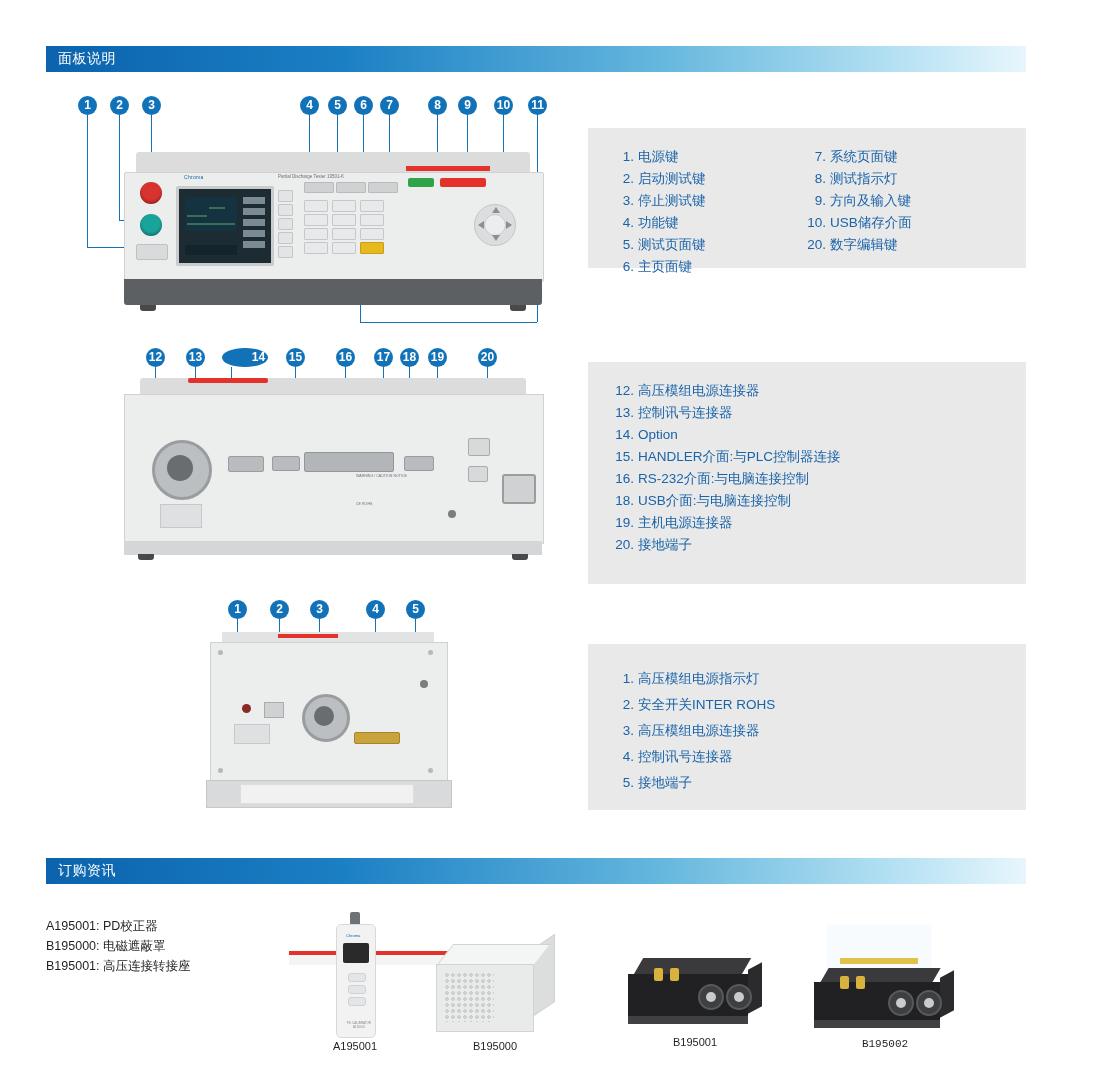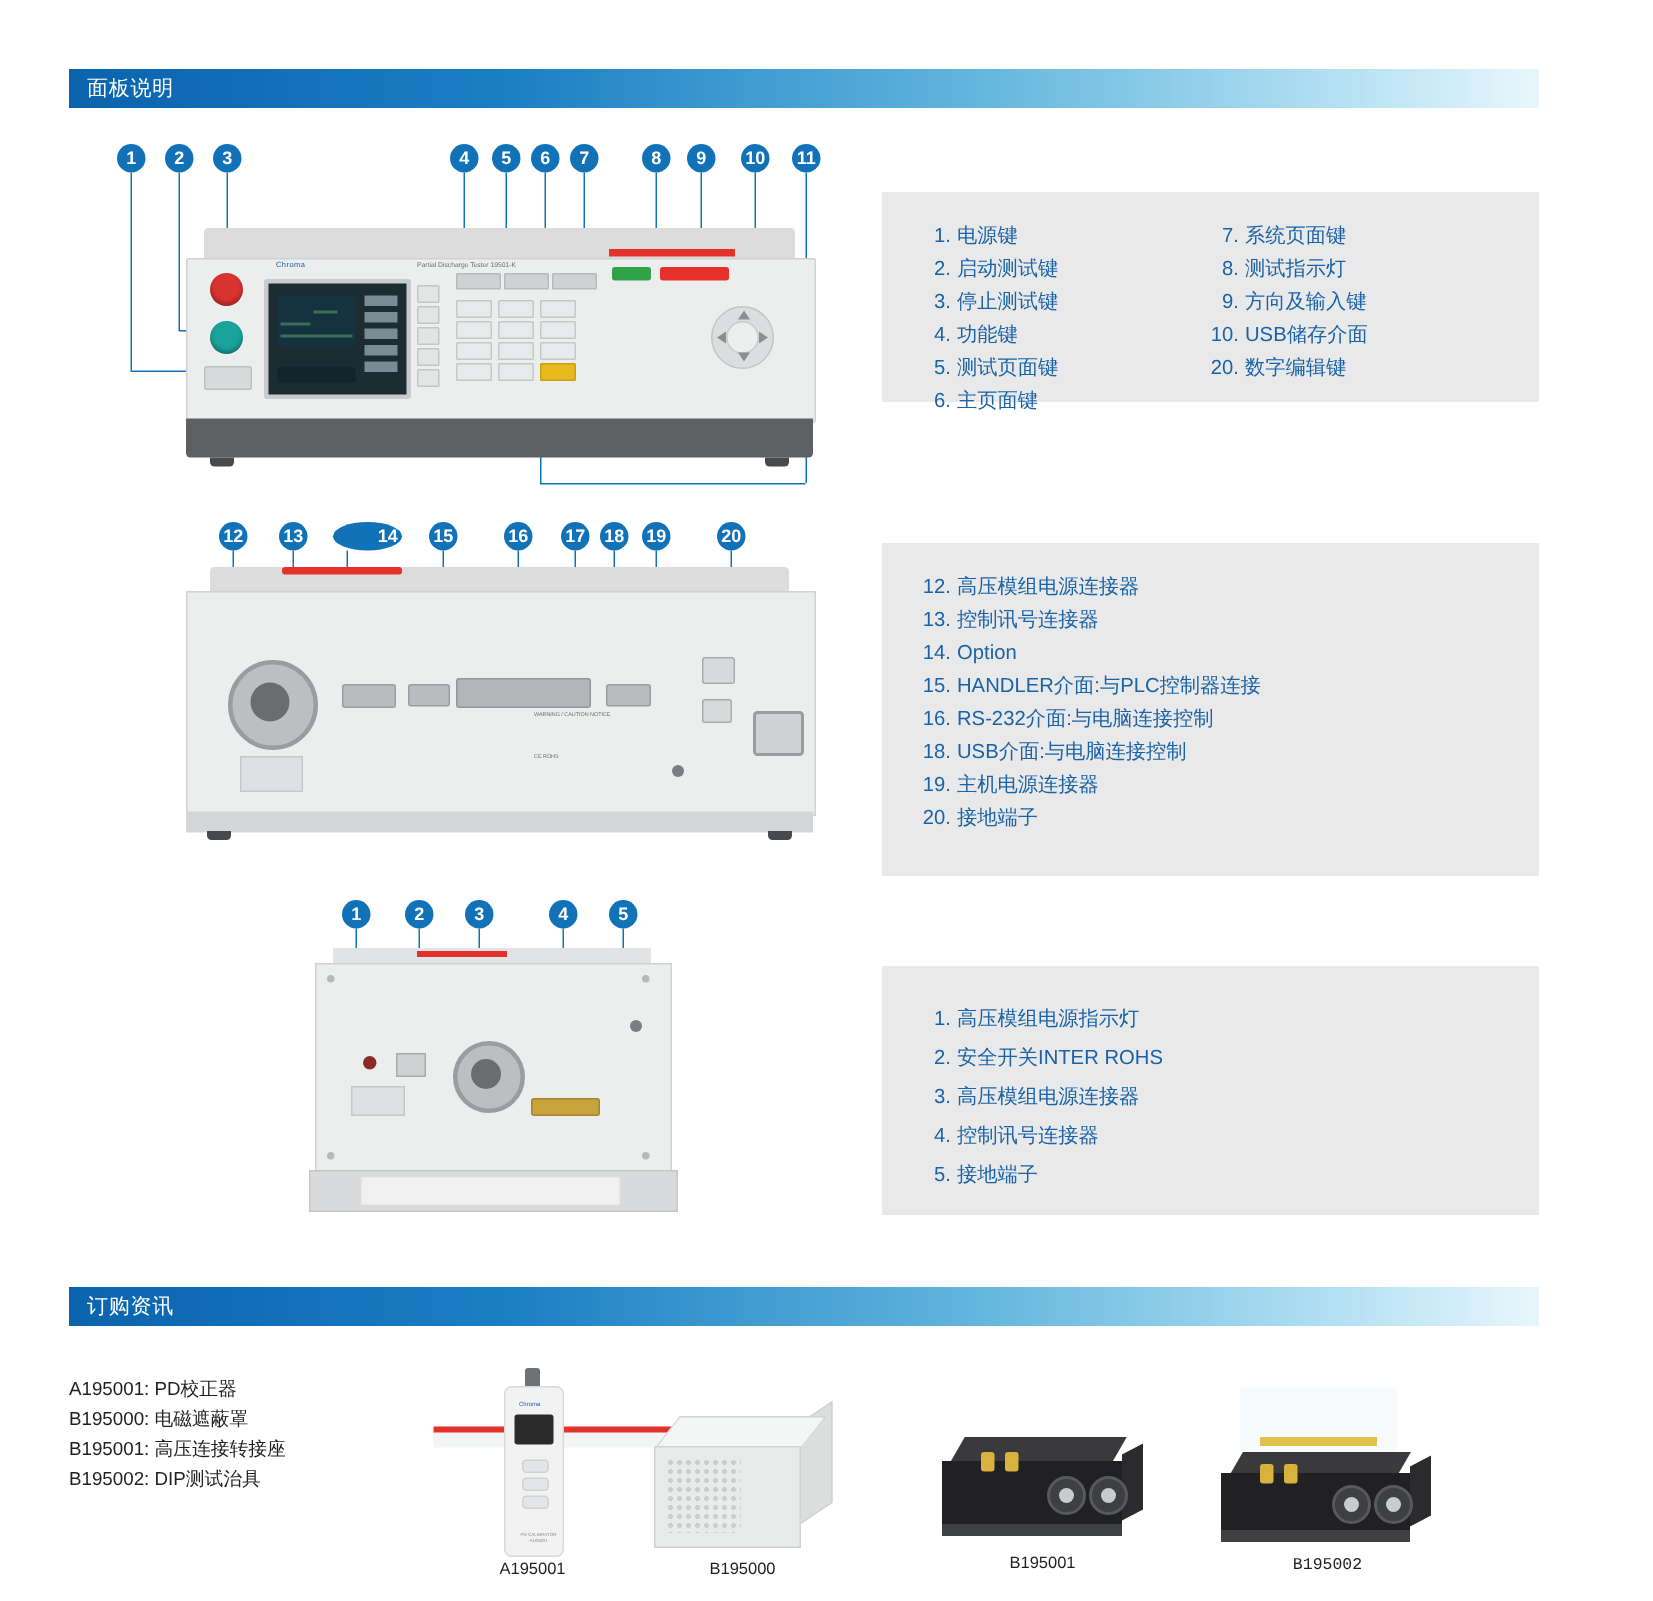--- a/index.html
+++ b/index.html
@@ -342,21 +342,20 @@
 </div>
 
 <div class="sec-header" style="top:858px;">
   <span>订购资讯</span>
 </div>
 
 <div id="order-list">
   <div>A195001: PD校正器</div>
   <div>B195000: 电磁遮蔽罩</div>
   <div>B195001: 高压连接转接座</div>
-  <div>B195002: DIP测试治具</div>
 </div>
 
 <div class="prod" id="p1">
   <div class="hh-tip"></div>
   <div class="hh-body">
     <div class="hh-logo">Chroma</div>
     <div class="hh-scr"></div>
     <div class="hh-b" style="top:48px;"></div>
     <div class="hh-b" style="top:60px;"></div>
     <div class="hh-b" style="top:72px;"></div>

